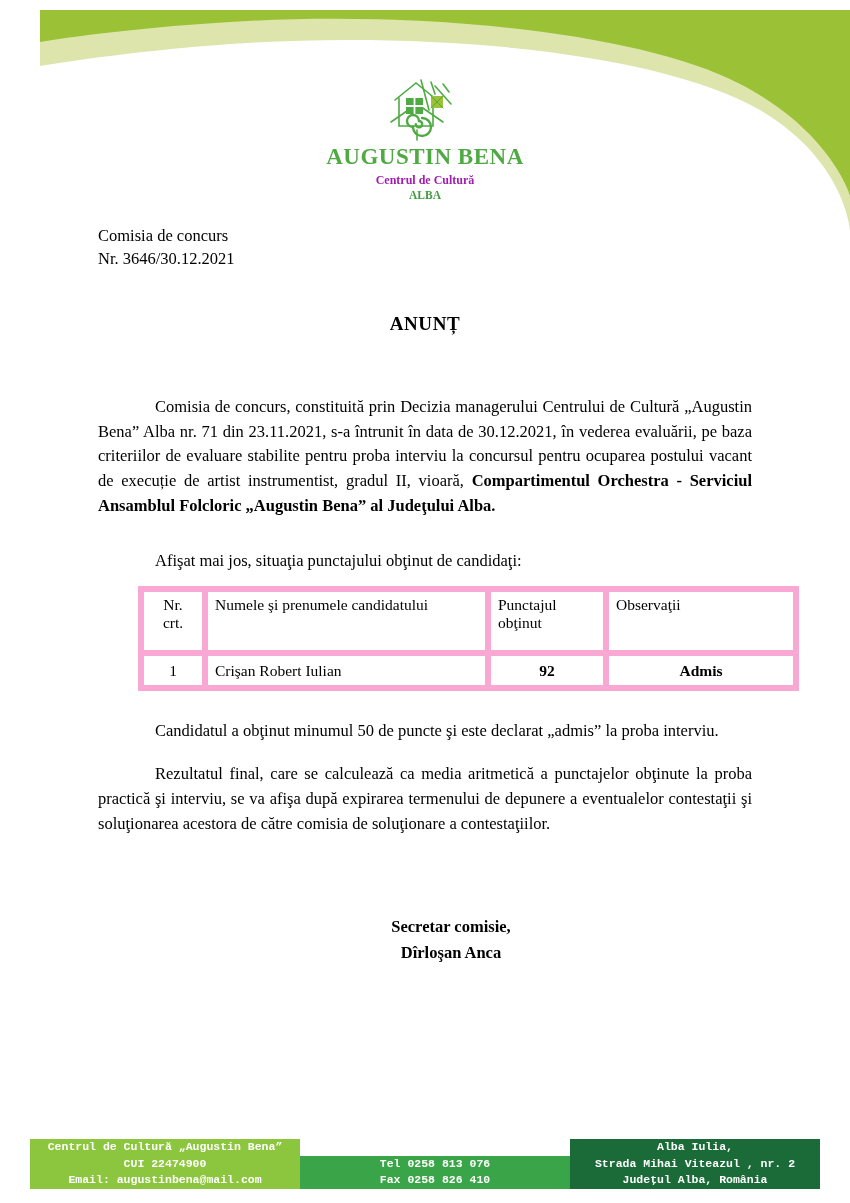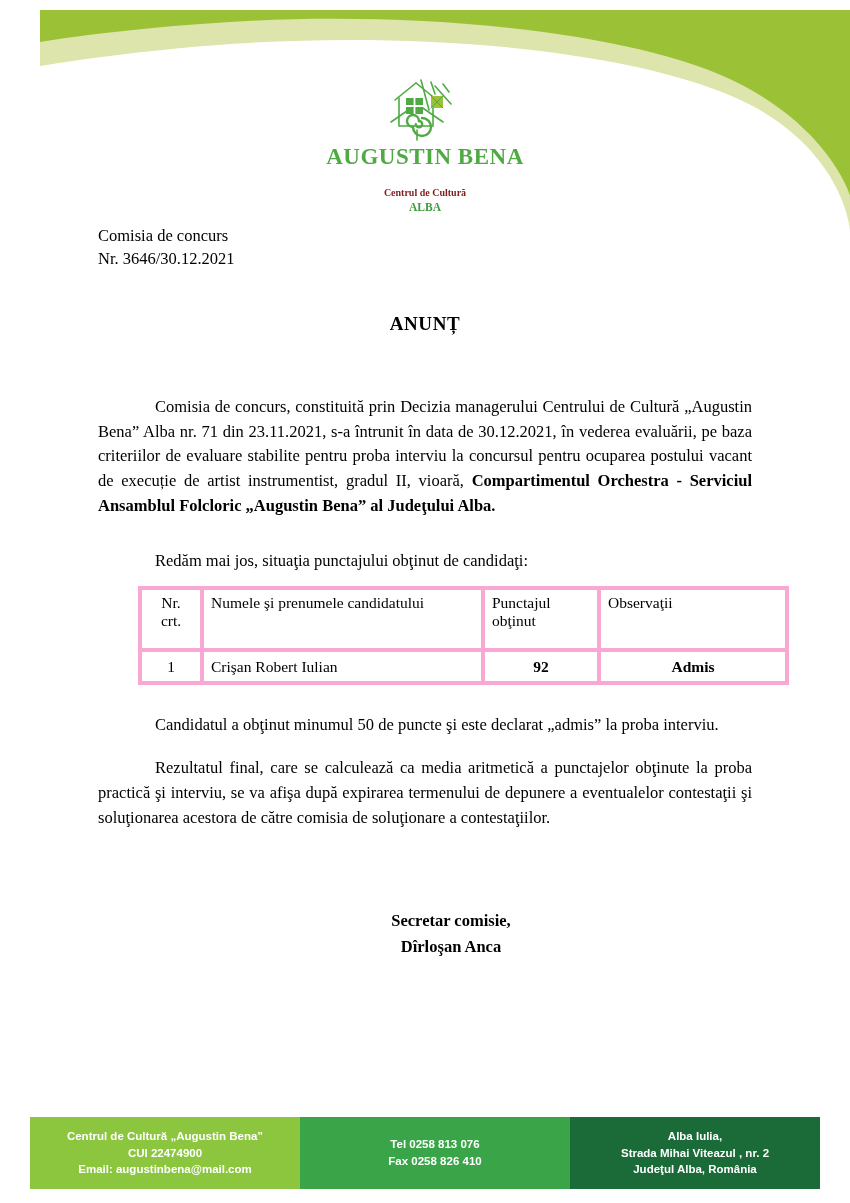--- a/index.html
+++ b/index.html
@@ -51,24 +51,24 @@
     font-family: "Liberation Serif", "DejaVu Serif", serif;
     font-weight: bold;
     font-size: 23px;
     letter-spacing: 0.5px;
     color: #4faa43;
     line-height: 1.1;
   }
   .logo-sub1 {
     font-family: "Liberation Serif", "DejaVu Serif", serif;
     font-weight: bold;
-    font-size: 10px;
-    color: #7f1d1d;
+    font-size: 12px;
+    color: #a21caf;
     line-height: 1.25;
-    margin-top: 18px;
+    margin-top: 4px;
   }
   .logo-sub2 {
     font-family: "Liberation Serif", "DejaVu Serif", serif;
     font-weight: bold;
     font-size: 11.5px;
     color: #3f9b3c;
     line-height: 1.25;
   }
 
   
@@ -111,21 +111,21 @@
 
   
   table.scores {
     border-collapse: collapse;
     margin-top: 13px;
     margin-left: 40px;
     width: 575px;
     table-layout: fixed;
   }
   table.scores td {
-    border: 4px solid #f9a8d4;
+    border: 6px solid #f9a8d4;
     font-size: 15.5px;
     padding: 4px 7px;
     vertical-align: top;
   }
   table.scores tr.head td {
     height: 50px;
   }
   table.scores tr.row td {
     height: 21px;
     vertical-align: middle;
@@ -166,21 +166,22 @@
   }
 
   
   .footer {
     position: absolute;
     left: 30px;
     top: 1117px;
     width: 790px;
     height: 72px;
     display: flex;
-    font-family: Liberation Sans, sans-serif;
+    font-family: Liberation Mono, monospace;
+    align-items: flex-end;
   }
   .footer-seg {
     display: flex;
     flex-direction: column;
     align-items: center;
     justify-content: center;
     color: #ffffff;
     font-weight: bold;
     font-size: 11.5px;
     line-height: 1.45;
@@ -231,21 +232,21 @@
 
 <div class="doc">
 
   <div class="meta-line">Comisia de concurs</div>
   <div class="meta-line">Nr. 3646/30.12.2021</div>
 
   <div class="anunt-title">ANUNȚ</div>
 
   <p class="para first"><span>Comisia de concurs, constituită prin Decizia managerului Centrului de Cultură „Augustin Bena” Alba nr. 71 din 23.11.2021, s-a întrunit în data de 30.12.2021, în vederea evaluării, pe baza criteriilor de evaluare stabilite pentru proba interviu la concursul pentru ocuparea postului vacant de execuție de artist instrumentist, gradul II, vioară, </span><b>Compartimentul Orchestra - Serviciul Ansamblul Folcloric „Augustin Bena” al Judeţului Alba.</b></p>
 
-  <div class="lead-line">Redăm mai jos, situaţia punctajului obţinut de candidaţi:</div>
+  <div class="lead-line">Afişat mai jos, situaţia punctajului obţinut de candidaţi:</div>
 
   <table class="scores">
     <tbody>
       <tr class="head">
         <td class="c-nr">
           <div>Nr.</div>
           <div>crt.</div>
         </td>
         <td class="c-name">Numele şi prenumele candidatului</td>
         <td class="c-pts">

